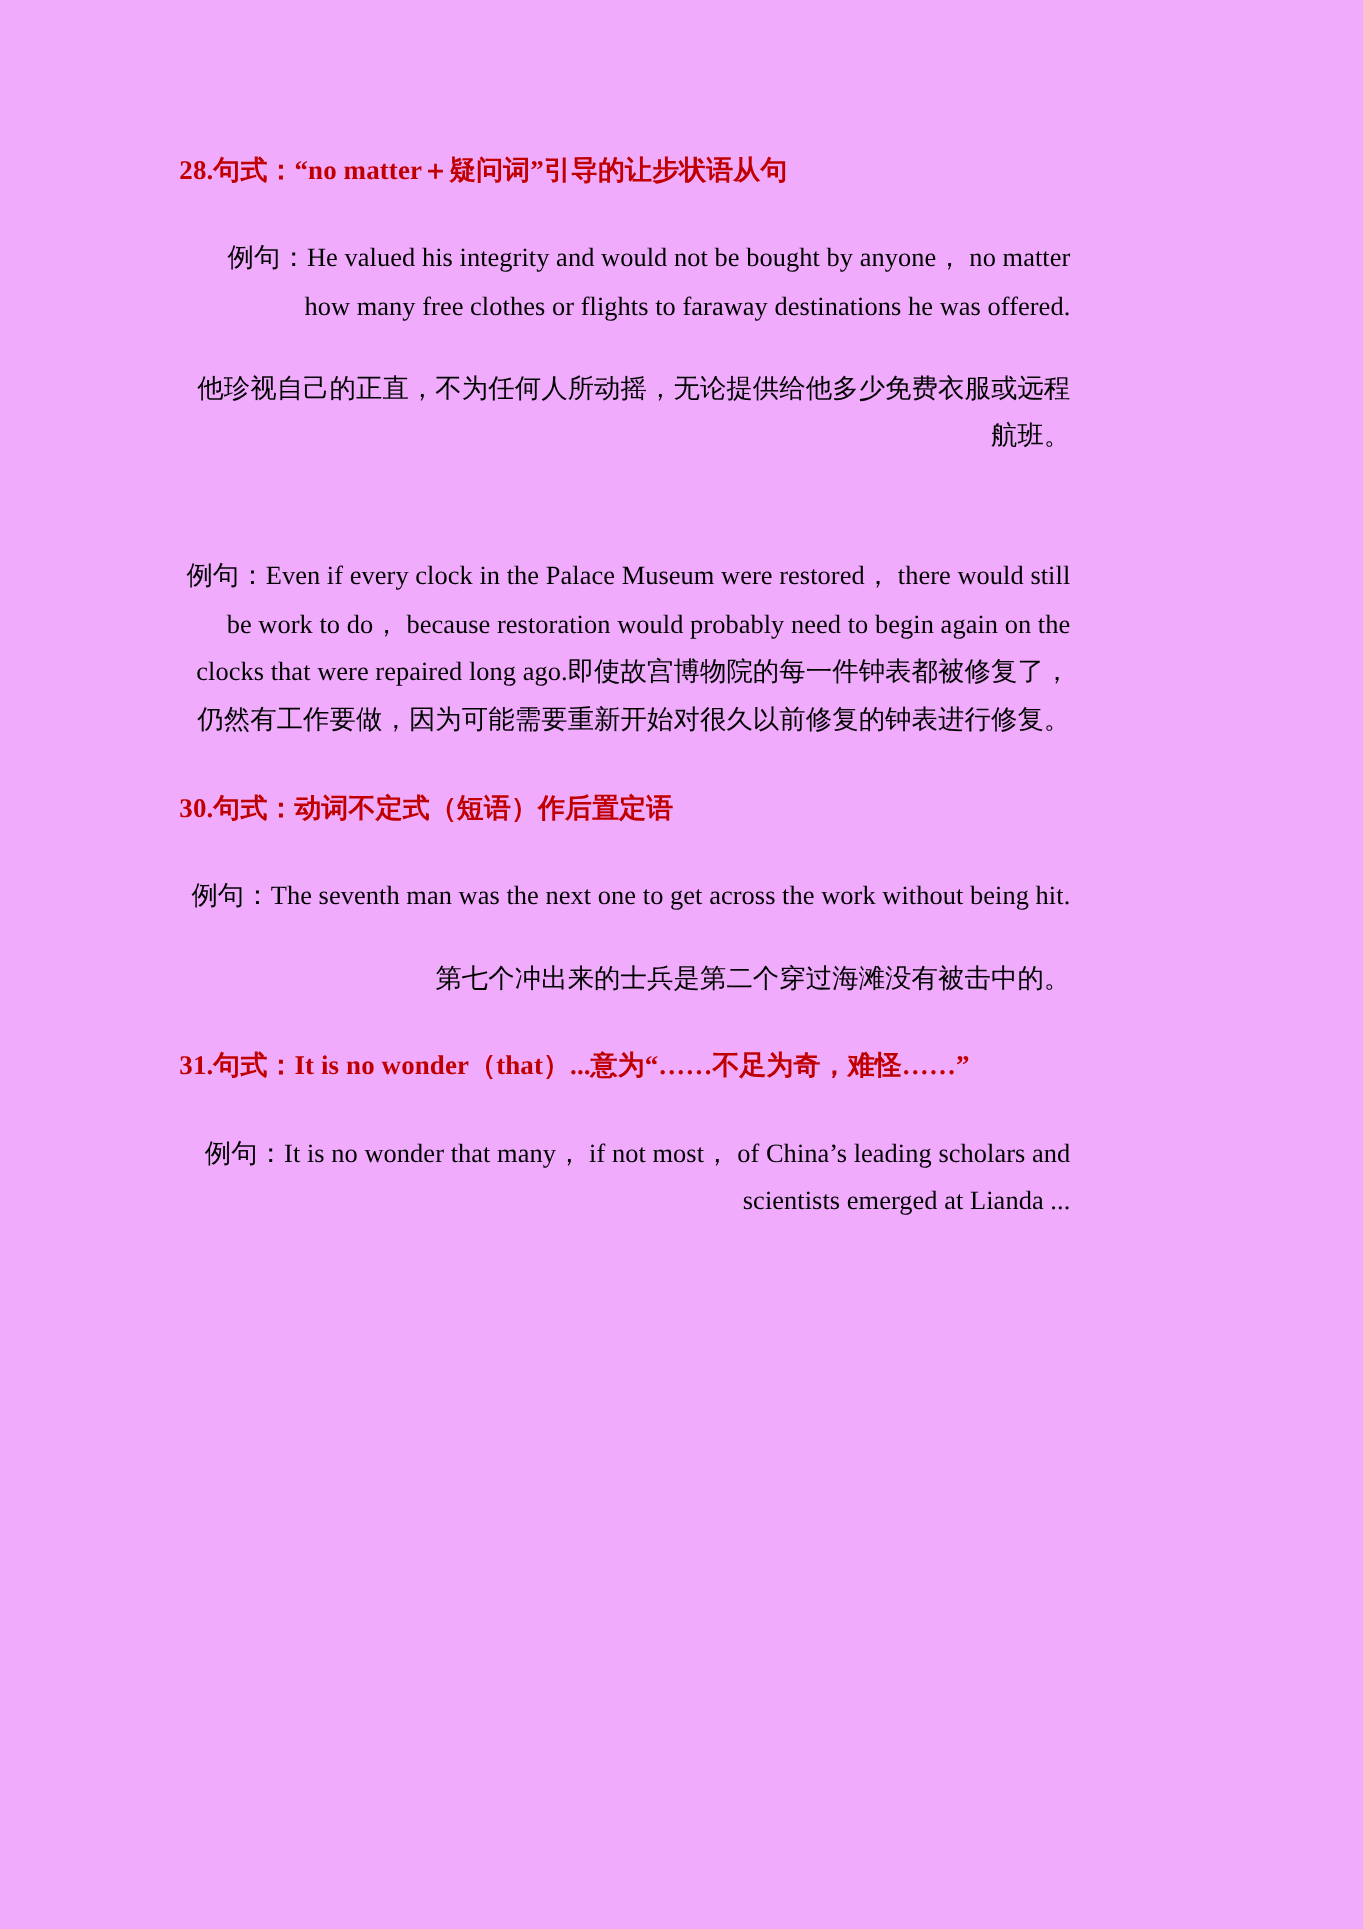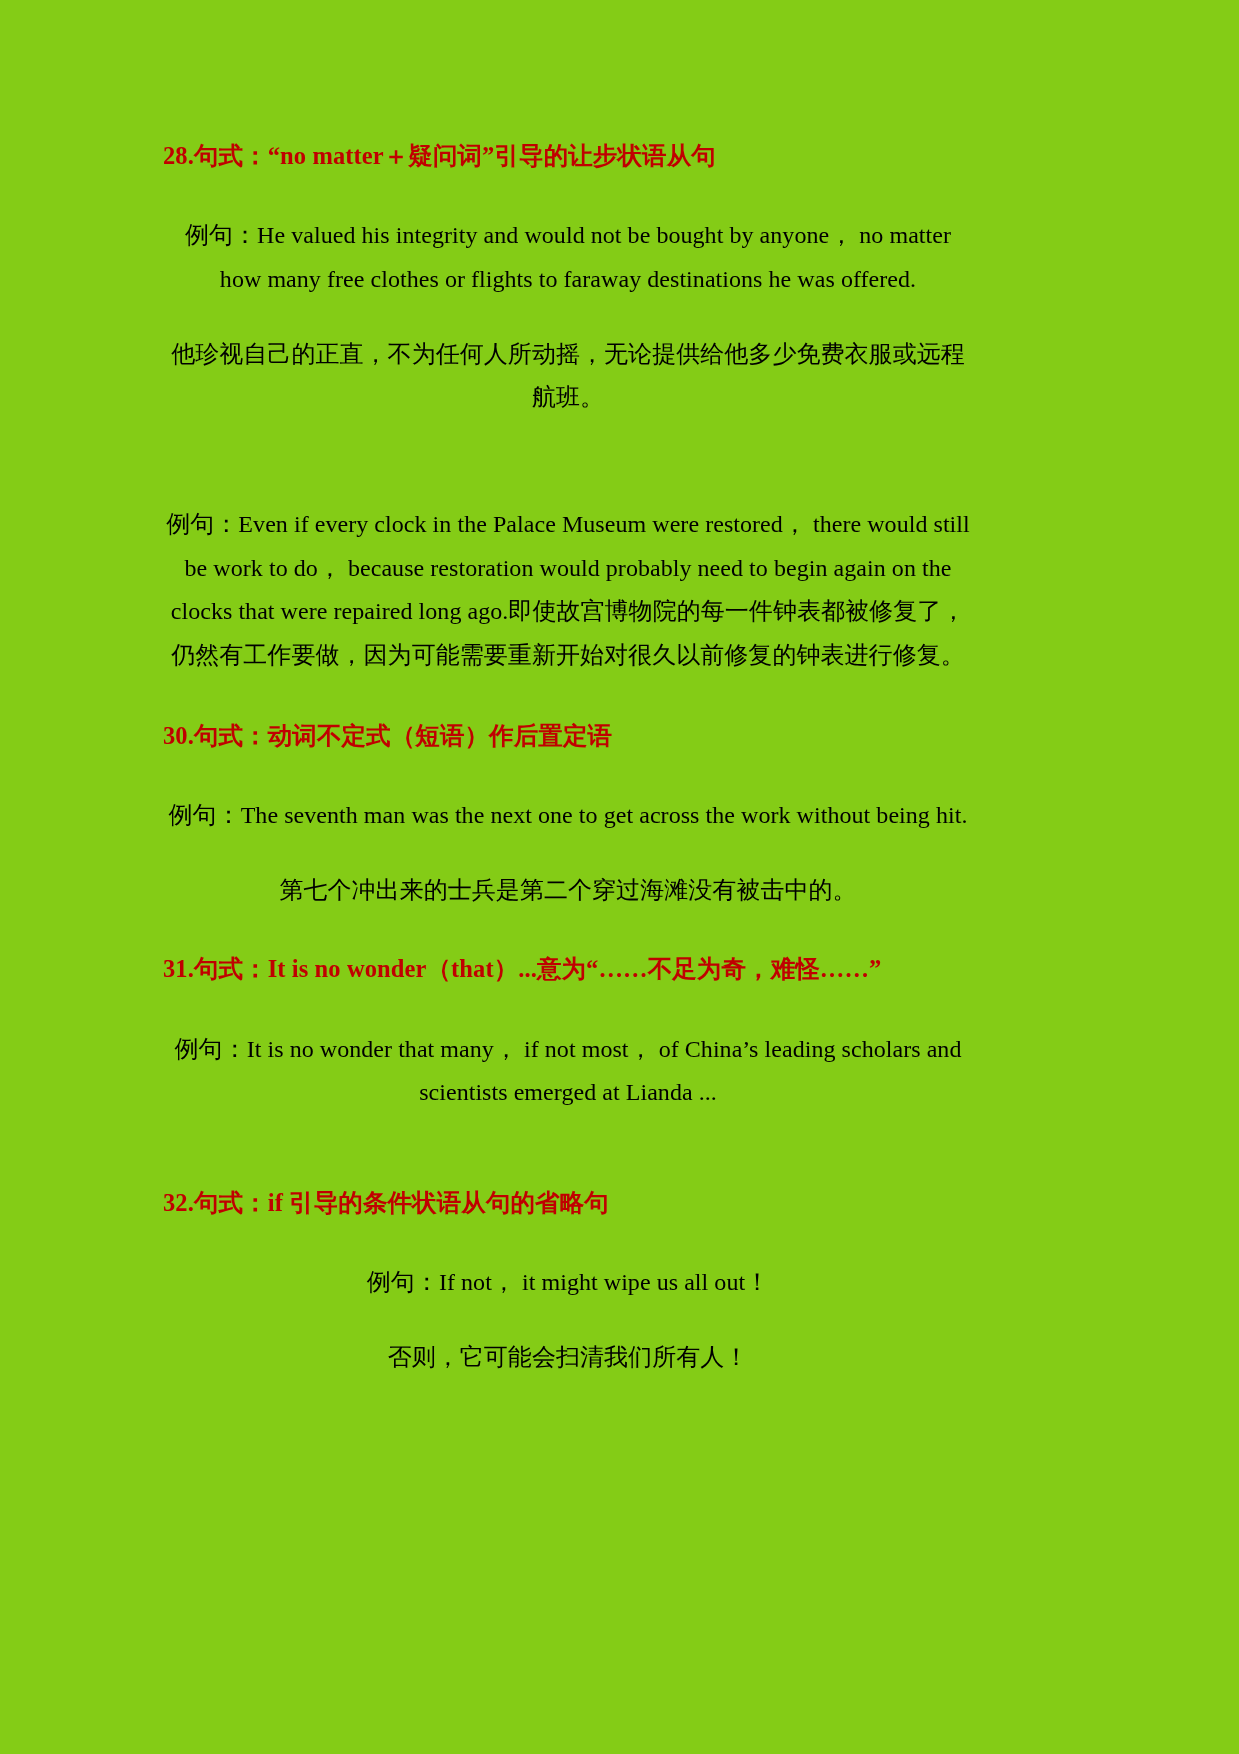--- a/index.html
+++ b/index.html
@@ -11,21 +11,21 @@
     width: 1239px;
     height: 1754px;
     font-family: "Liberation Serif", "DejaVu Serif", serif;
     color: #000000;
     -webkit-font-smoothing: antialiased;
   }
   .page {
     position: relative;
     width: 1239px;
     height: 1754px;
-    background: #84cc16;
+    background: #f0abfc;
     box-sizing: border-box;
     padding: 140px 150px 0 163px;
   }
   .doc-body {
     width: 810px;
   }
   
   .heading {
     color: #C00000;
     font-size: 24.5px;
@@ -35,21 +35,21 @@
     letter-spacing: 0.1px;
     white-space: nowrap;
   }
   
   .para {
     color: #000000;
     font-size: 24px;
     font-weight: 400;
     line-height: 1.82;
     margin: 0;
-    text-align: center;
+    text-align: right;
     letter-spacing: 0.05px;
   }
   
   .block-gap-lg { height: 42px; }
   .block-gap-md { height: 30px; }
 
   .zh { font-family: Liberation Sans, sans-serif; }
 </style>
 </head>
 <body>
@@ -86,22 +86,15 @@
 
     <div>
       <p class="heading">31.句式：It is no wonder（that）...意为“……不足为奇，难怪……”</p>
       <div class="block-gap-lg"></div>
       <p class="para">例句：It is no wonder that many，  if not most，  of China’s leading scholars and scientists emerged at Lianda ...</p>
       <div class="block-gap-md"></div>
     </div>
 
     <div class="block-gap-lg"></div>
 
-    <div>
-      <p class="heading">32.句式：if 引导的条件状语从句的省略句</p>
-      <div class="block-gap-lg"></div>
-      <p class="para">例句：If not，  it might wipe us all out！</p>
-      <div class="block-gap-md"></div>
-      <p class="para zh">否则，它可能会扫清我们所有人！</p>
-    </div>
 
   </div>
 </div>
 
 </body></html>

